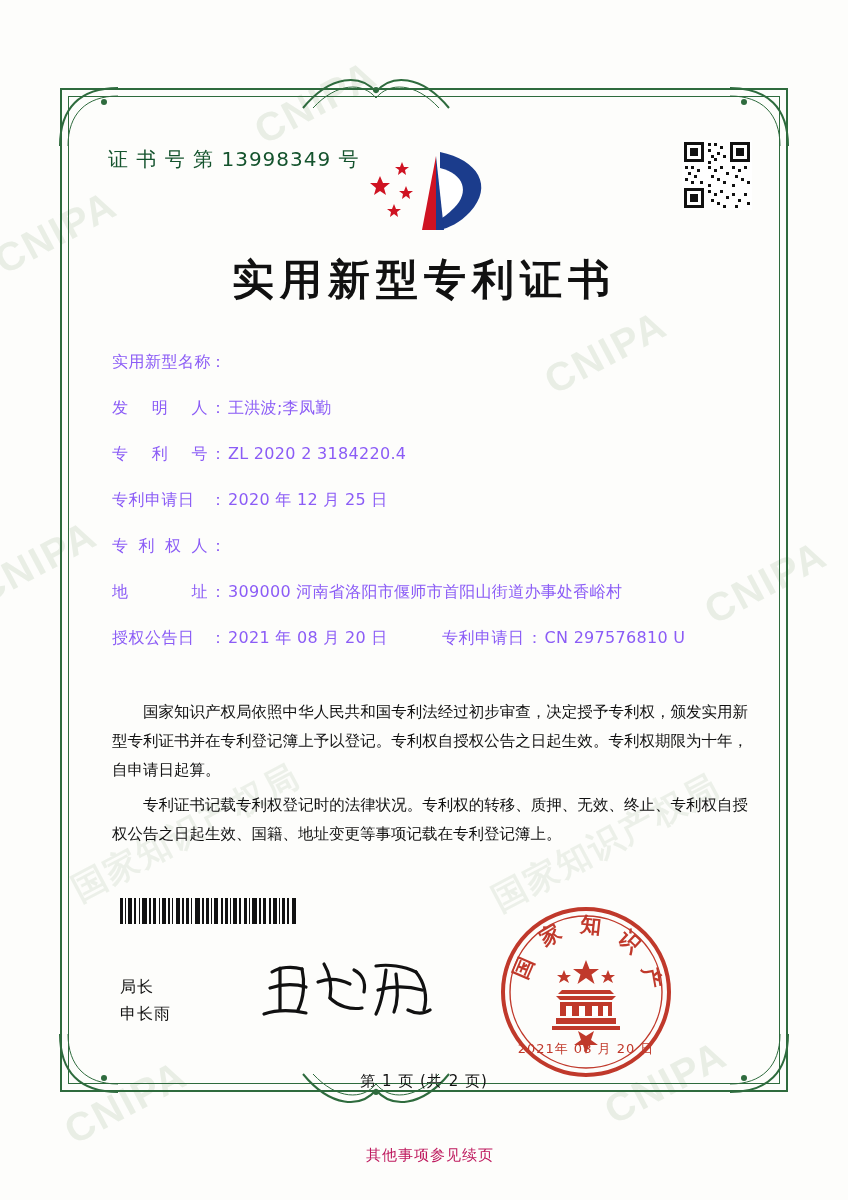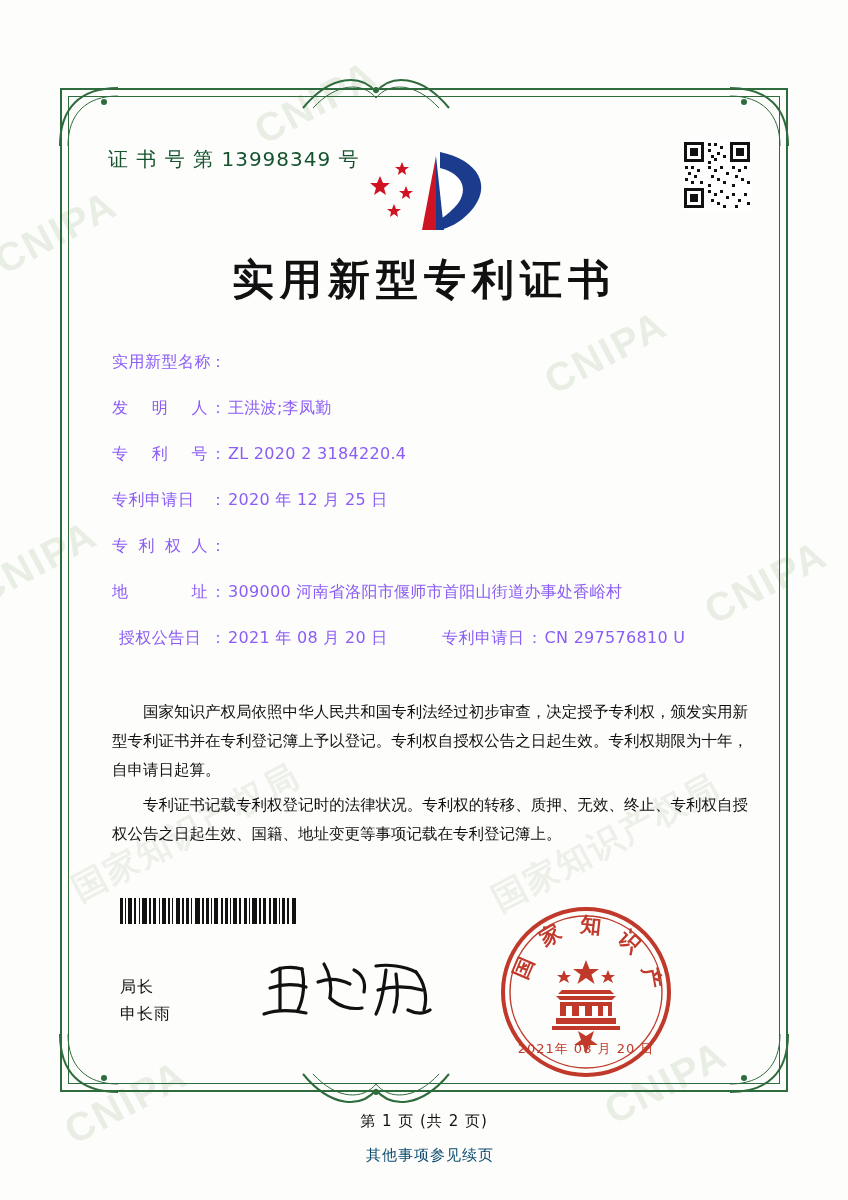--- a/index.html
+++ b/index.html
@@ -135,21 +135,21 @@
     display: inline-block;
     width: 96px;
   }
   .f-colon { margin: 0 2px; }
   .f-value {
     letter-spacing: 0.3px;
   }
   .f-value.mono {
     font-family: "DejaVu Sans", sans-serif;
   }
-  .row-split { display:flex; width: 100%; text-align: center; }
+  .row-split { display:flex; width: 100%; }
   .row-split .left { width: 330px; display:flex; align-items:baseline; }
   .row-split .right { display:flex; align-items:baseline; }
 
   
   .paras {
     position: absolute;
     left: 112px; top: 698px;
     width: 636px;
     font-family: "DejaVu Sans", sans-serif;
     font-size: 15.5px;
@@ -201,34 +201,34 @@
     text-align: center;
     font-family: "DejaVu Sans", sans-serif;
     font-size: 13px;
     color: #c0392b;
     letter-spacing: 1px;
   }
 
   
   .page-num {
     position: absolute;
-    left: 0; right: 0; top: 1112px;
+    left: 0; right: 0; top: 1072px;
     text-align: center;
     font-family: "DejaVu Sans", sans-serif;
     font-size: 15px;
     color: #111;
     letter-spacing: 1px;
   }
   .footnote {
     position: absolute;
     left: 12px; right: 0; top: 1146px;
     text-align: center;
     font-family: "DejaVu Sans", sans-serif;
     font-size: 15px;
-    color: #0c4a6e;
+    color: #be185d;
     letter-spacing: 1px;
   }
 </style>
 </head>
 <body>
 
 <div class="page">
 
   <div class="wm-layer">
     <div class="wm" style="left:-10px;  top:210px;">CNIPA</div>

